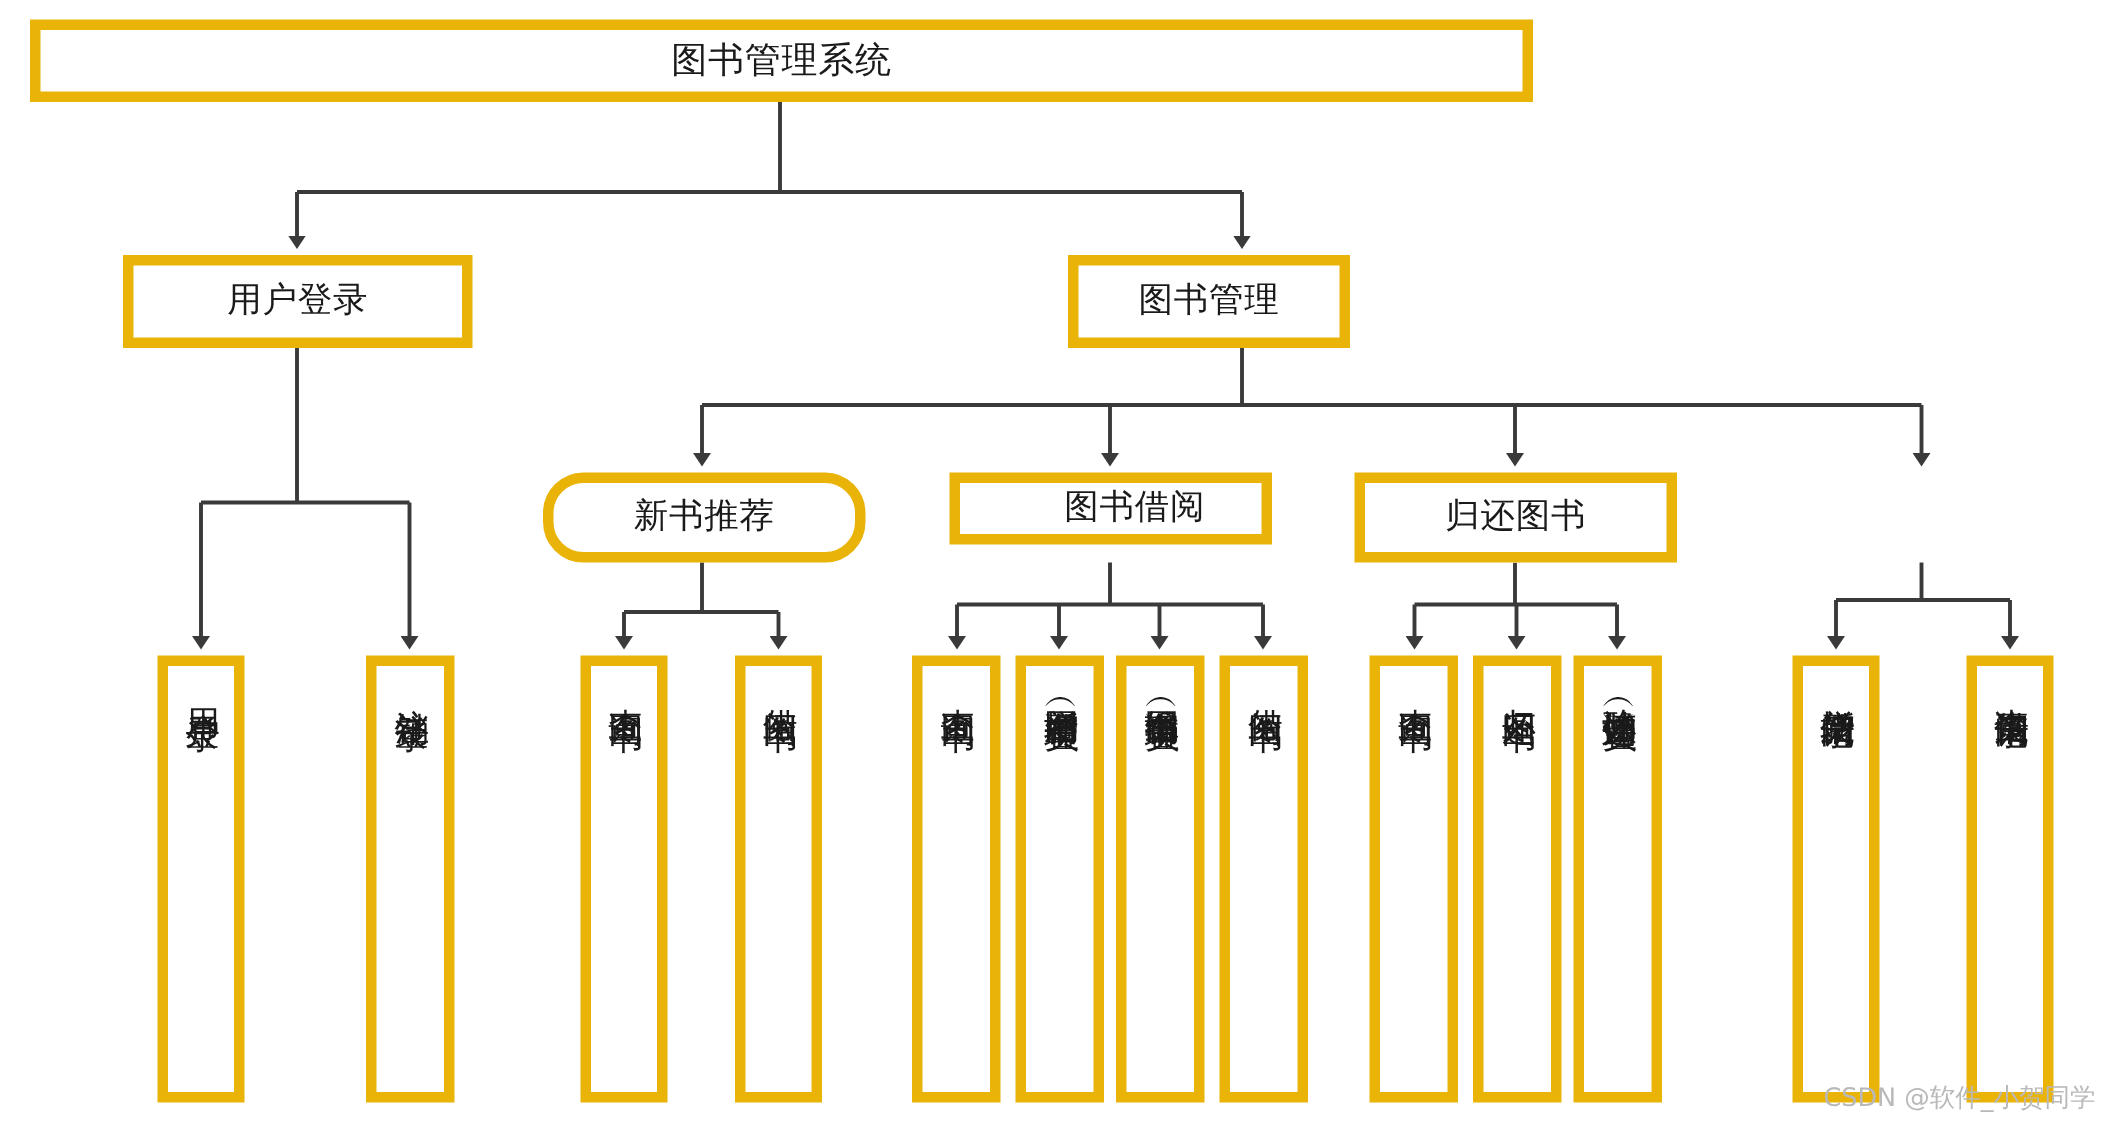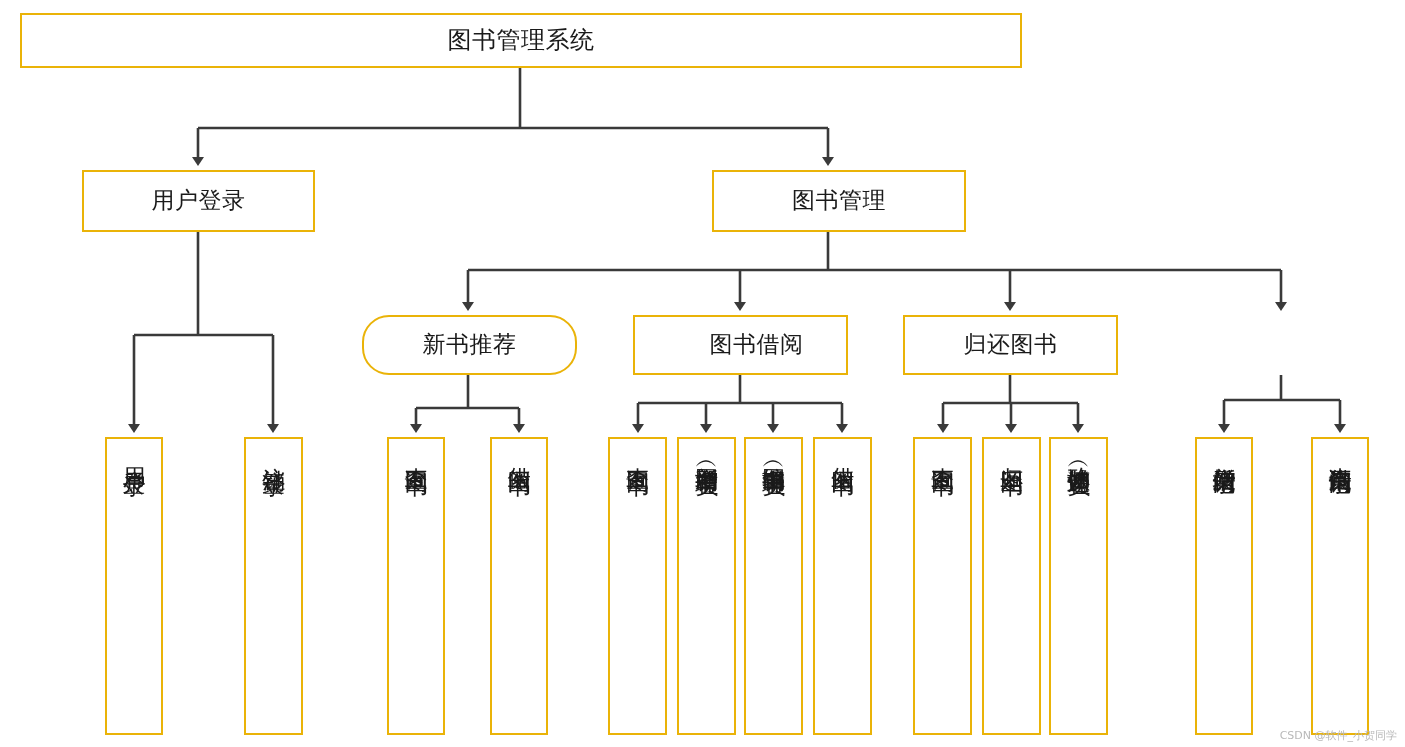--- a/index.html
+++ b/index.html
@@ -23,21 +23,21 @@
     left: 0;
     top: 0;
     width: 1405px;
     height: 747px;
     pointer-events: none;
   }
   .node {
     position: absolute;
     box-sizing: border-box;
     background: #ffffff;
-    border: 2px solid #eab308;
+    border: 7px solid #eab308;
     display: flex;
     align-items: center;
     justify-content: center;
     color: #1a1a1a;
   }
   .node-label {
     display: block;
     text-align: center;
     line-height: 1.18;
     white-space: nowrap;
@@ -63,21 +63,21 @@
     letter-spacing: 2.5px;
     white-space: nowrap;
   }
   .v-node.tall-text .node-label {
     letter-spacing: 1px;
   }
   #watermark {
     position: absolute;
     right: 8px;
     bottom: 4px;
-    font-size: 11px;
+    font-size: 17px;
     color: #b9b9b9;
     white-space: nowrap;
     user-select: none;
   }
 </style>
 </head>
 <body>
 
 <div id="diagram-root">
 
@@ -131,28 +131,28 @@
     </g>
   </svg>
 
   <div class="node h-node node-root" style="left:20px; top:13px; width:1002px; height:55px;">
     <span class="node-label">图书管理系统</span>
   </div>
 
   <div class="node h-node" style="left:82px; top:170px; width:233px; height:62px;">
     <span class="node-label">用户登录</span>
   </div>
-  <div class="node h-node" style="left:712px; top:170px; width:254px; height:62px;">
+  <div class="node h-node" style="left:712px; top:170px; width:188px; height:62px;">
     <span class="node-label">图书管理</span>
   </div>
 
   <div class="node h-node" style="left:362px; top:315px; width:215px; height:60px;border-radius:27px;">
     <span class="node-label">新书推荐</span>
   </div>
-  <div class="node h-node" style="left:633px; top:315px; width:215px; height:60px;padding-left:32px;">
+  <div class="node h-node" style="left:633px; top:315px; width:215px; height:48px;padding-left:32px;">
     <span class="node-label">图书借阅</span>
   </div>
   <div class="node h-node" style="left:903px; top:315px; width:215px; height:60px;">
     <span class="node-label">归还图书</span>
   </div>
 
   <div class="node v-node" style="left:105px; top:437px; width:58px; height:298px;">
     <span class="node-label">用户登录</span>
   </div>
   <div class="node v-node" style="left:244px; top:437px; width:59px; height:298px;">

